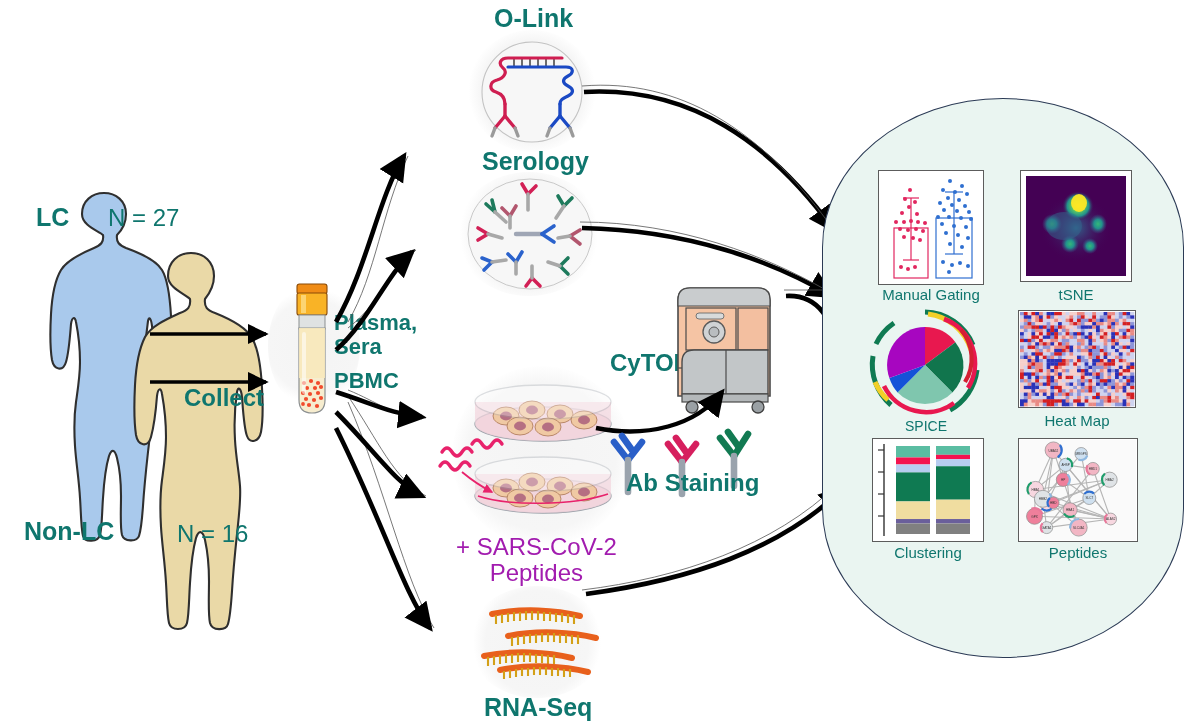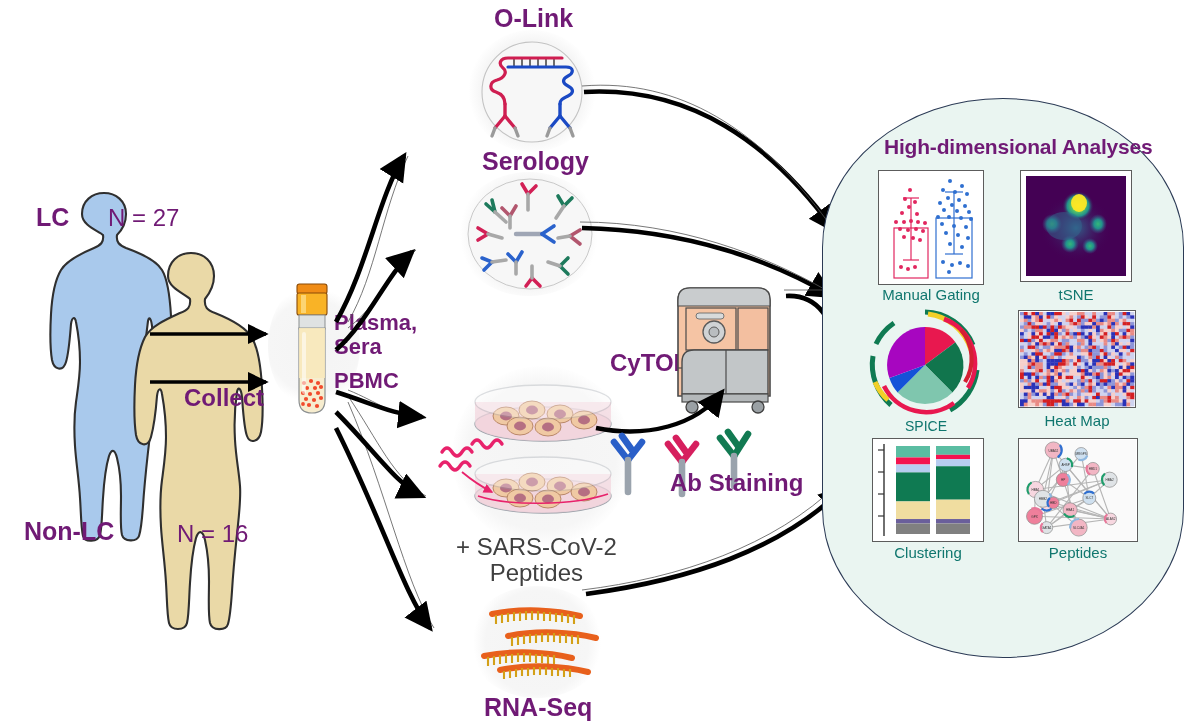--- a/index.html
+++ b/index.html
@@ -12,21 +12,21 @@
     position:relative;
     width:1200px;
     height:722px;
     background:#ffffff;
     overflow:hidden;
   }
   .abs{position:absolute;}
   .lbl{
     position:absolute;
     font-weight:bold;
-    color:#701a75;
+    color:#0f766e;
     white-space:pre;
     line-height:1.08;
   }
   .lbl-reg{font-weight:normal;}
   .halo{
     position:absolute;
     border-radius:50%;
     background:radial-gradient(circle at 50% 50%, #f4f4f4 0%, #f6f6f6 58%, rgba(255,255,255,0) 72%);
   }
   .panelbox{
@@ -316,21 +316,21 @@
       <marker id="ahp" markerWidth="6" markerHeight="6" refX="4.6" refY="2.6" orient="auto">
         <path d="M0,0 L5.4,2.6 L0,5.2 Z" fill="#e8226b"></path>
       </marker>
     </defs>
     <path d="M4 14 q5 -8 10 0 q5 8 10 0 q5 -8 10 0" fill="none" stroke="#e8226b" stroke-width="3.4" stroke-linecap="round"></path>
     <path d="M34 6 q5 -8 10 0 q5 8 10 0 q5 -8 10 0" fill="none" stroke="#e8226b" stroke-width="3.4" stroke-linecap="round"></path>
     <path d="M2 28 q5 -8 10 0 q5 8 10 0 q5 -8 10 0" fill="none" stroke="#e8226b" stroke-width="3.4" stroke-linecap="round"></path>
     <path d="M24 34 C36 44 46 50 54 54" fill="none" stroke="#e8226b" stroke-width="1.8" marker-end="url(#ahp)"></path>
   </svg>
 
-  <div class="lbl" style="left:456px;top:534px;font-size:24px;color:#404040;font-weight:normal;text-align:center;">+ SARS-CoV-2
+  <div class="lbl" style="left:456px;top:534px;font-size:24px;color:#a21caf;font-weight:normal;text-align:center;">+ SARS-CoV-2
 Peptides</div>
 
   <div class="halo" style="left:468px;top:586px;width:138px;height:112px;"></div>
   <svg class="abs" style="left:482px;top:604px;" width="114" height="80" viewBox="0 0 114 80">
     <g>
       <path d="M10 10 C40 4 74 6 98 12" fill="none" stroke="#e8601c" stroke-width="6" stroke-linecap="round"></path>
       <g stroke="#d4a017" stroke-width="2.1">
         <line x1="14" y1="11" x2="14" y2="20"></line>
           <line x1="20" y1="10" x2="20" y2="19"></line>
         <line x1="26" y1="9" x2="26" y2="18"></line>
@@ -451,21 +451,21 @@
       </g>
 
       <g>
         <path d="M118 8 L132 26" stroke="#127a52" stroke-width="6.6"></path>
         <path d="M146 4 L132 26" stroke="#127a52" stroke-width="6.6"></path>
         <path d="M126 2 L136 16" stroke="#127a52" stroke-width="6.6"></path>
         <path d="M132 26 L132 56" stroke="#9aa3ad" stroke-width="6.6"></path>
       </g>
     </g>
   </svg>
-  <div class="lbl" style="left:626px;top:470px;font-size:24px;padding-left:44px;">Ab Staining</div>
+  <div class="lbl" style="left:626px;top:470px;font-size:24px;">Ab Staining</div>
 
   <svg class="abs" style="left:560px;top:80px;" width="330" height="580" viewBox="0 0 330 580">
     <defs>
       <marker id="ah4" markerWidth="7" markerHeight="7" refX="5.2" refY="3" orient="auto">
         <path d="M0,0 L6.2,3 L0,6 Z" fill="#000"></path>
       </marker>
     </defs>
 
     <path d="M24 12 C130 6 210 62 274 150" fill="none" stroke="#000" stroke-width="4.6" marker-end="url(#ah4)"></path>
 
@@ -478,21 +478,20 @@
     <path d="M224 210 L268 210" fill="none" stroke="#555" stroke-width="0.8"></path>
 
     <path d="M26 514 C130 500 220 470 284 408" fill="none" stroke="#000" stroke-width="4.6" marker-end="url(#ah4)"></path>
     <path d="M22 510 C120 498 214 466 278 404" fill="none" stroke="#555" stroke-width="0.8"></path>
   </svg>
 
   <div class="abs" style="left:822px;top:98px;width:362px;height:560px;
               background:#eaf5f1;border:1.6px solid #2b3a55;
               border-radius:182px / 150px;box-sizing:border-box;"></div>
 
-  <div class="lbl" style="left:884px;top:136px;font-size:21px;letter-spacing:-0.2px;">High-dimensional Analyses</div>
 
   <div class="panelbox" style="left:878px;top:170px;width:106px;height:115px;"></div>
   <svg class="abs" style="left:880px;top:172px;" width="102" height="111" viewBox="0 0 102 111">
 
     <rect x="14" y="56" width="34" height="50" fill="none" stroke="#e2265f" stroke-width="1.2"></rect>
     <line x1="31" y1="56" x2="31" y2="26" stroke="#e2265f" stroke-width="1.2"></line>
     <line x1="23" y1="26" x2="39" y2="26" stroke="#e2265f" stroke-width="1.2"></line>
     <line x1="31" y1="56" x2="31" y2="88" stroke="#e2265f" stroke-width="1.2"></line>
     <line x1="23" y1="88" x2="39" y2="88" stroke="#e2265f" stroke-width="1.2"></line>
     <g fill="#e2265f">

